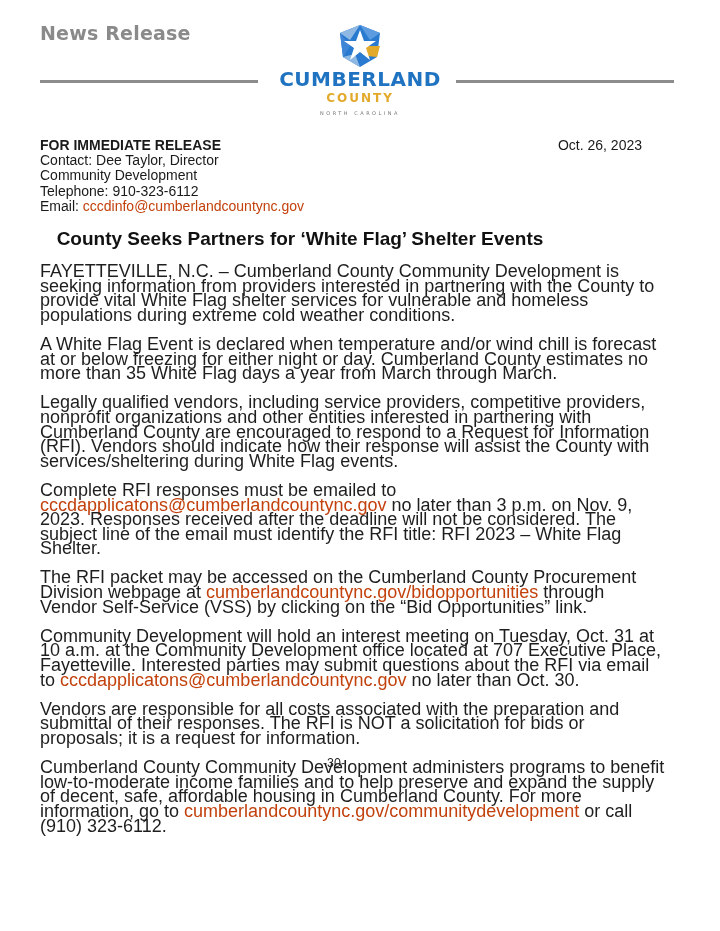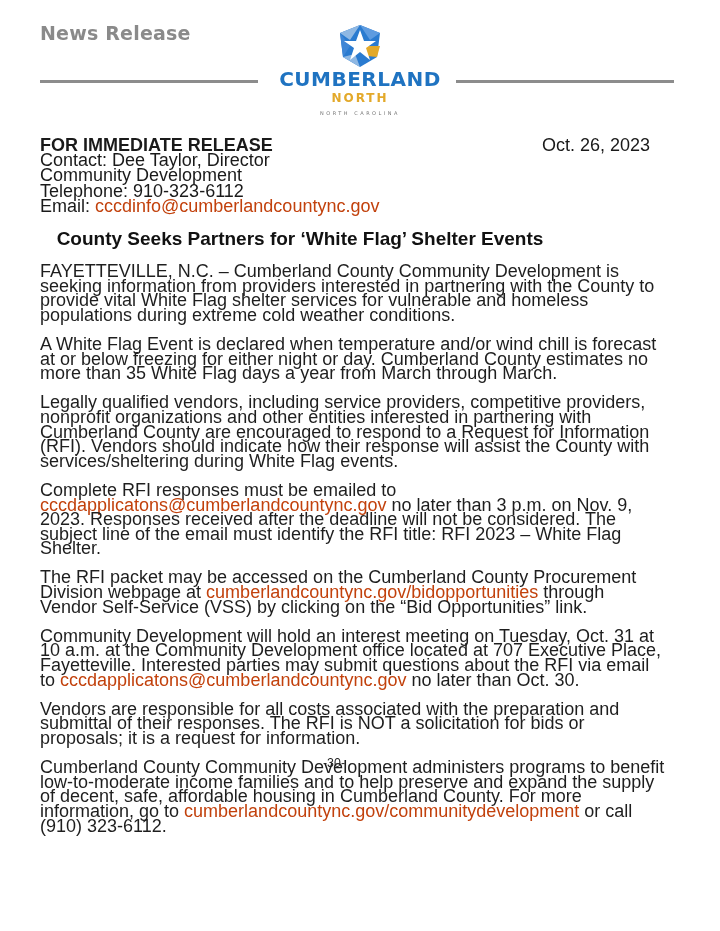--- a/index.html
+++ b/index.html
@@ -75,29 +75,29 @@
       letter-spacing: 2.5px;
       line-height: 8px;
       margin-top: 4px;
     }
 
     .header-block {
       position: absolute;
       left: 40px;
       top: 138px;
       width: 610px;
-      font-size: 18px;
+      font-size: 14px;
       line-height: 15.2px;
     }
     .header-block .release {
       font-weight: bold;
     }
     .date {
       position: absolute;
-      right: 0;
+      right: 8px;
       top: 0;
       text-align: center;
     }
     a.link {
       color: #c2410c;
     }
     .headline {
       position: absolute;
       left: 0;
       width: 600px;
@@ -142,21 +142,21 @@
   <svg class="logo-mark" viewBox="0 0 46 44">
     <polygon points="23,1 43,9 40,33 23,43 6,33 3,9" fill="#2a7bd0"></polygon>
     <polygon points="23,1 43,9 33,16" fill="#5d9be0"></polygon>
     <polygon points="3,9 23,1 13,16" fill="#8fb8e3"></polygon>
     <polygon points="6,33 3,9 13,22" fill="#3f86d6"></polygon>
     <polygon points="23,43 6,33 18,30" fill="#8fb8e3"></polygon>
     <polygon points="28,22 43,22 40,33 30,32" fill="#e3a92a"></polygon>
     <polygon points="23,6 27,17 39,17 29,24 33,36 23,28 13,36 17,24 7,17 19,17" fill="#ffffff"></polygon>
   </svg>
   <span class="logo-name">CUMBERLAND</span>
-  <span class="logo-county">NORTH</span>
+  <span class="logo-county">COUNTY</span>
   <span class="logo-state">NORTH CAROLINA</span>
 </div>
 
 <div class="header-block">
   <div class="release">FOR IMMEDIATE RELEASE</div>
   <div class="date">Oct. 26, 2023</div>
   <div>Contact: Dee Taylor, Director</div>
   <div>Community Development</div>
   <div>Telephone: 910-323-6112</div>
   <div><span>Email: </span><a class="link">cccdinfo@cumberlandcountync.gov</a></div>

